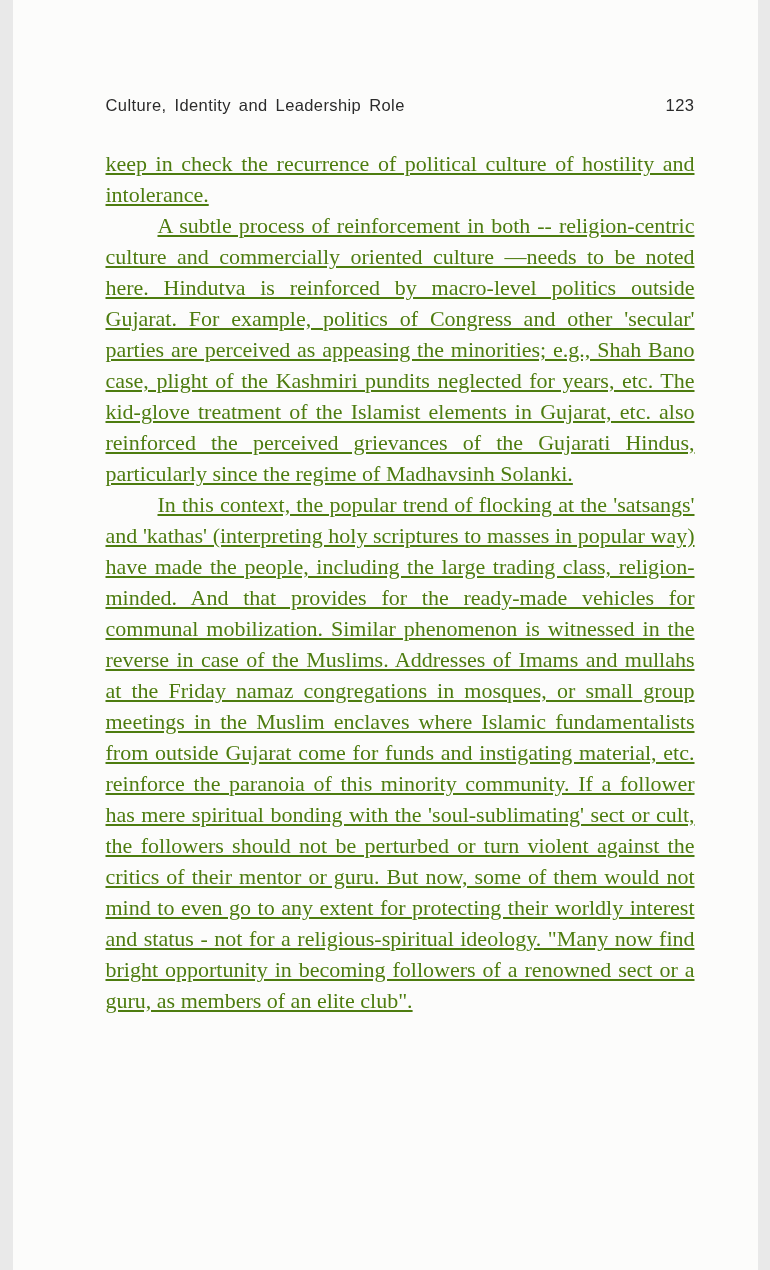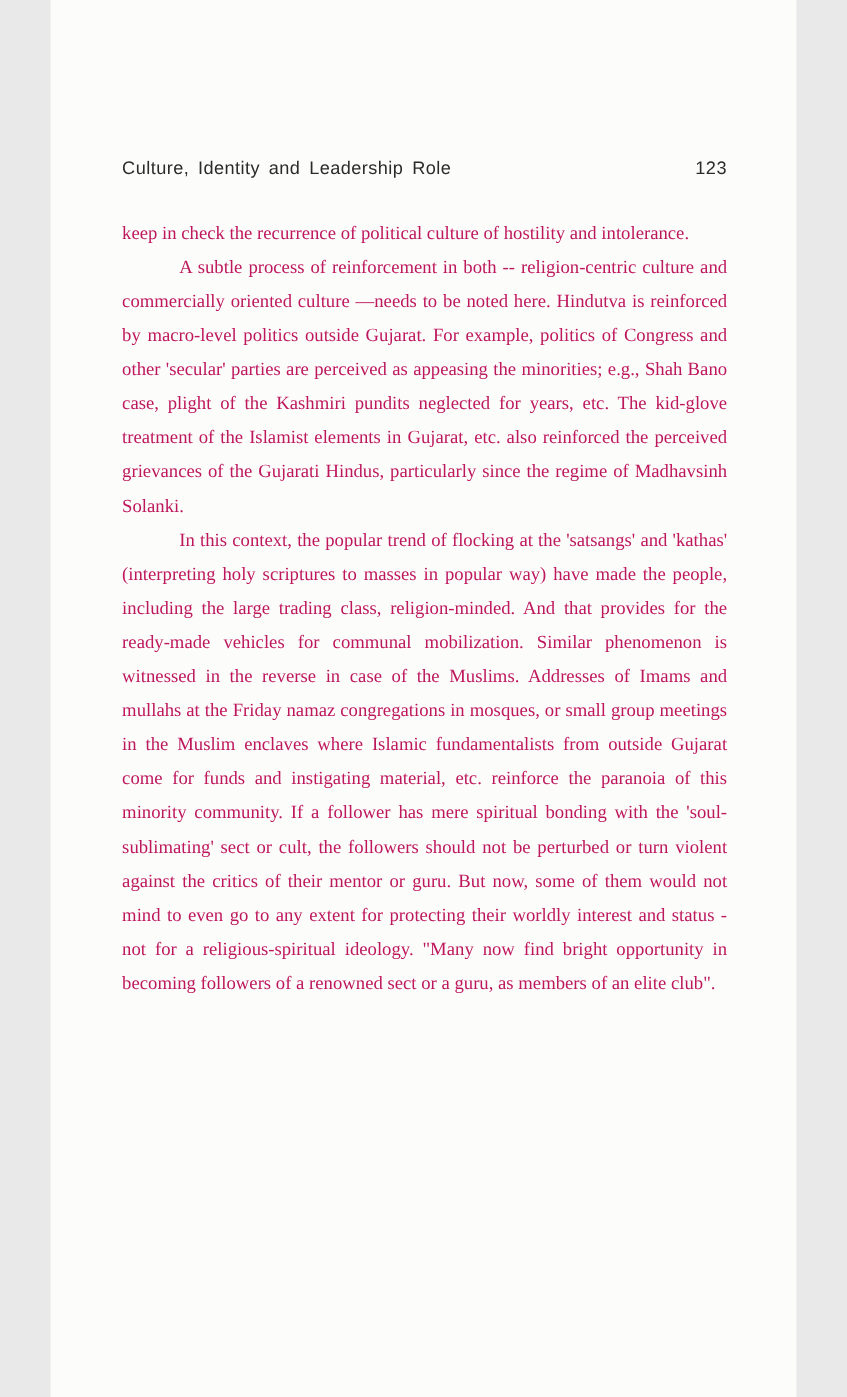--- a/index.html
+++ b/index.html
@@ -2,51 +2,51 @@
 <html><head>
 <meta charset="utf-8">
 <style>
   html, body {
     margin: 0;
     padding: 0;
     background: #e9e9e9;
   }
   .page {
     position: relative;
-    width: 678px;
+    width: 745px;
     height: 1270px;
     margin: 0 auto;
     background: #fcfcfb;
     color: #1c1c1c;
     box-sizing: border-box;
-    padding: 96px 63px 0 65px;
+    padding: 96px 63px 0 93px;
     font-family: "Liberation Serif", "DejaVu Serif", serif;
     overflow: hidden;
   }
   .running-header {
     display: flex;
     justify-content: space-between;
     align-items: baseline;
     font-family: "Liberation Sans", "DejaVu Sans", sans-serif;
     font-size: 16.5px;
     letter-spacing: 0.4px;
     word-spacing: 3px;
     color: #2b2b2b;
     margin-bottom: 33px;
   }
   .running-header .page-num {
     letter-spacing: 0.5px;
-    margin-top: 48px;
   }
   .body-text {
-    font-size: 17px;
+    font-size: 22px;
     line-height: 31px;
     text-align: justify;
     text-justify: inter-word;
-    color: #be185d;
+    color: #4d7c0f;
+    text-decoration: underline;
   }
   .body-text p {
     margin: 0;
     padding: 0;
   }
   .body-text p.indent {
     text-indent: 52px;
   }
 </style>
 </head>

